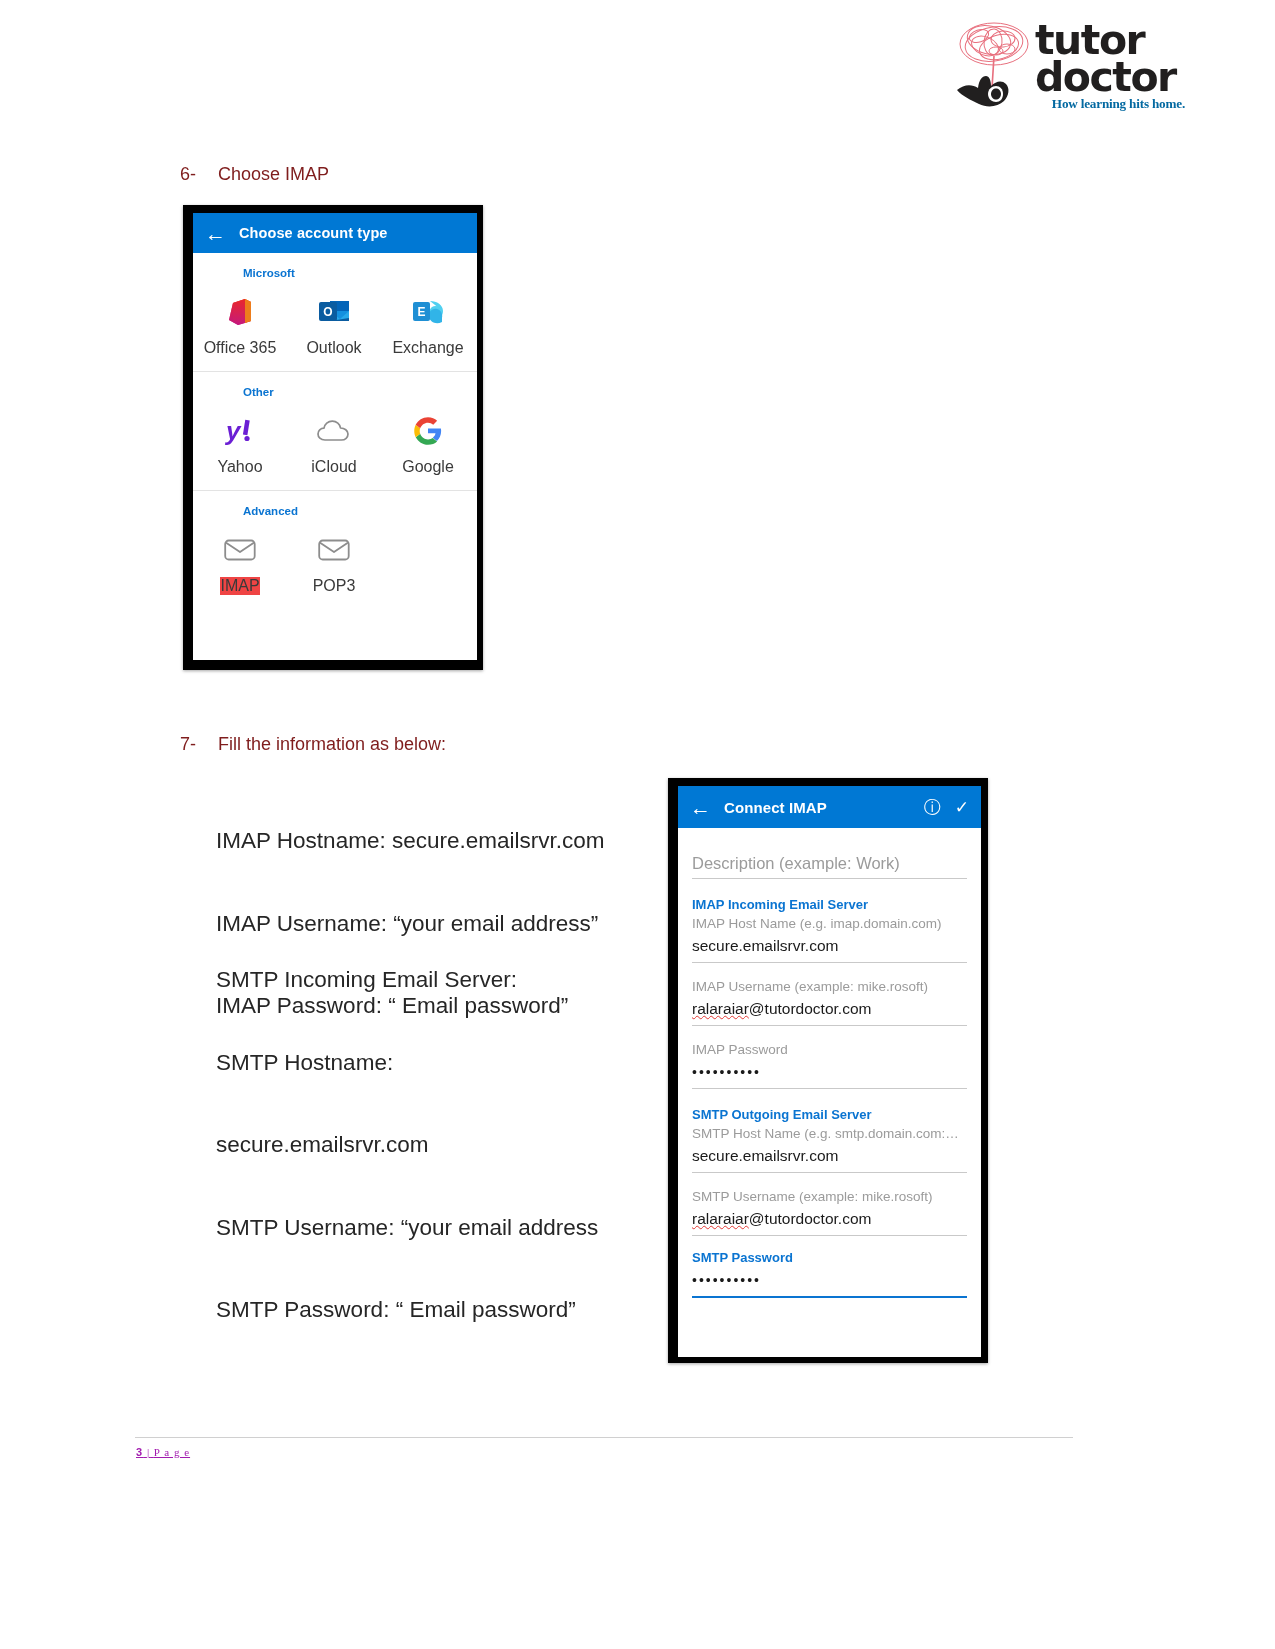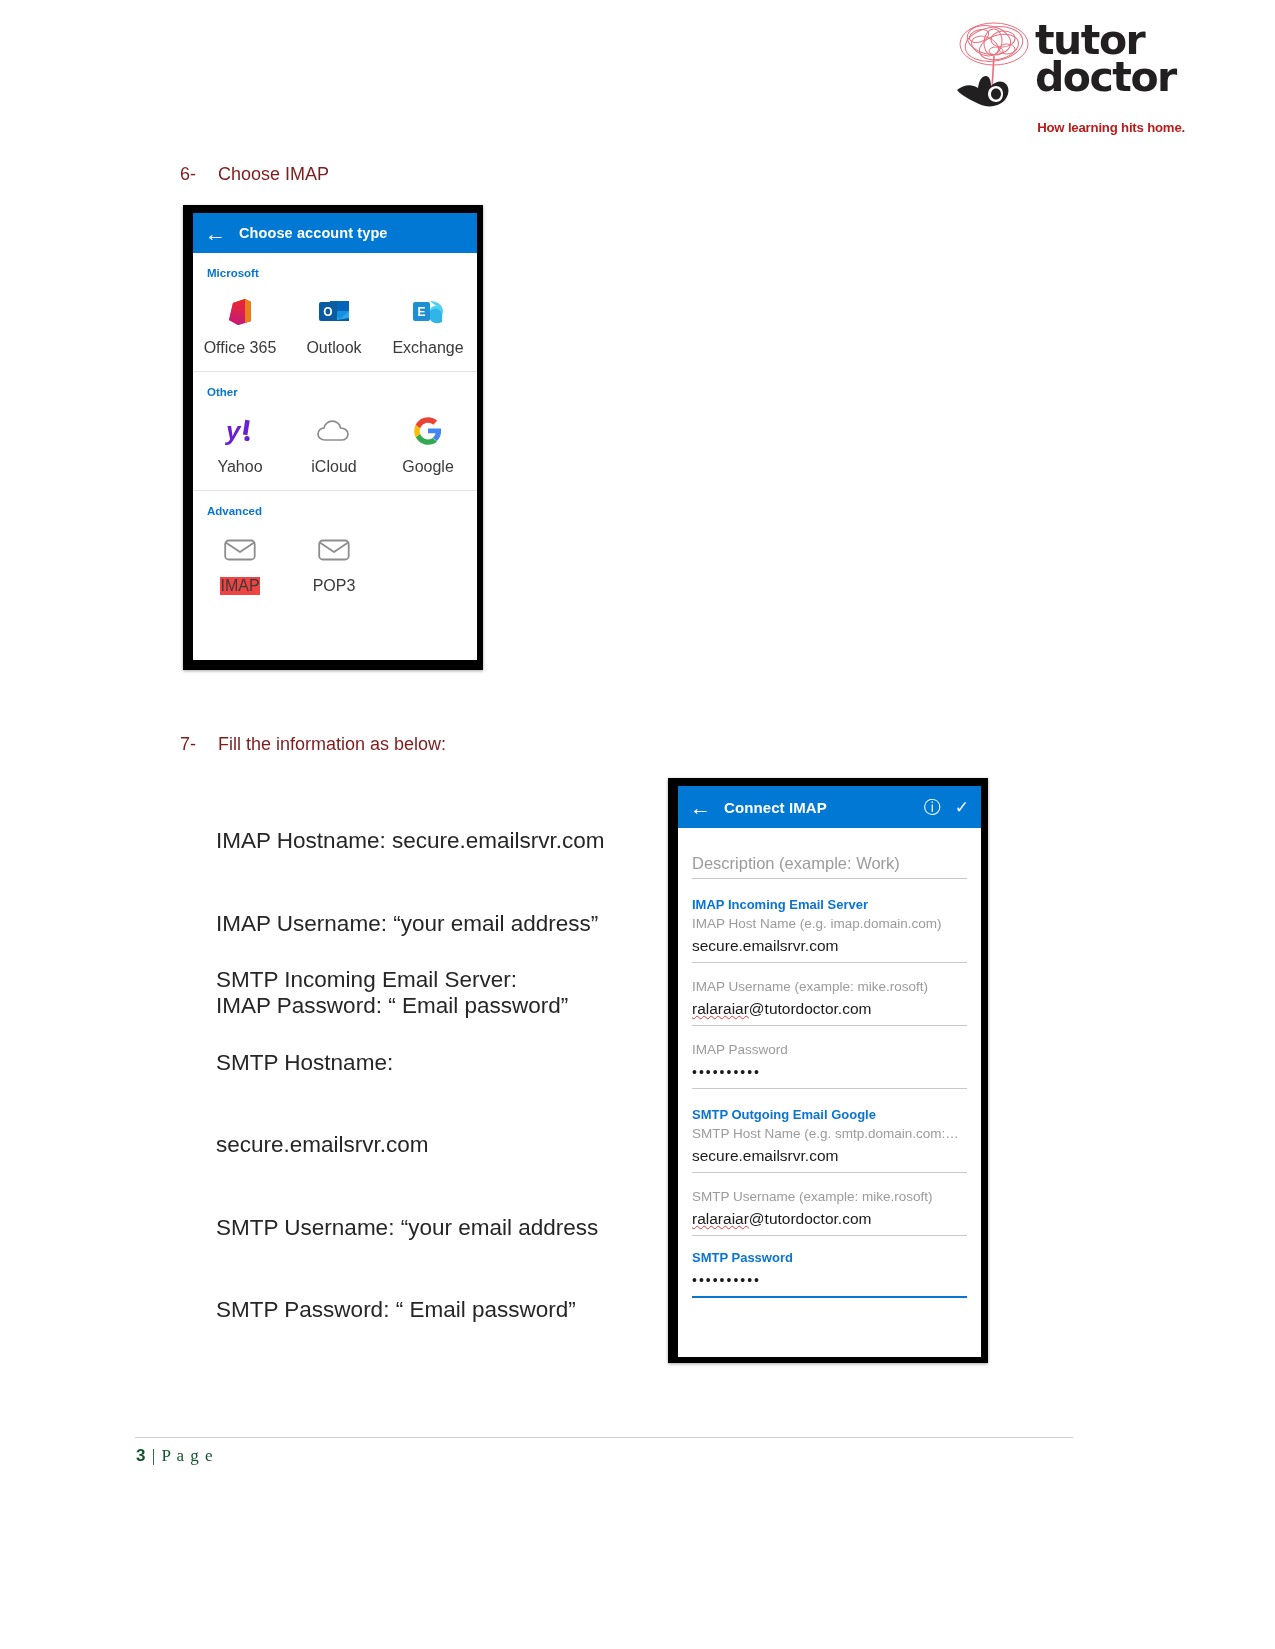--- a/index.html
+++ b/index.html
@@ -38,26 +38,26 @@
   }
   #logo .logo-line {
     font-family: "DejaVu Sans", sans-serif;
     font-weight: bold;
     font-size: 41px;
     line-height: 37px;
     letter-spacing: -1.5px;
     color: #211f1f;
   }
   #logo .logo-tag {
-    font-family: Liberation Sans, sans-serif;
+    font-family: Liberation Serif, serif;
     font-weight: bold;
     font-size: 13.2px;
     letter-spacing: -0.2px;
-    color: #b91c1c;
-    margin-top: 24px;
+    color: #0369a1;
+    margin-top: 0;
     text-align: right;
   }
 
   
   .step-heading {
     position: absolute;
     font-family: Liberation Sans, sans-serif;
     font-size: 18px;
     color: #7f1d1d;
     white-space: pre;
@@ -126,20 +126,21 @@
     font-size: 17px;
     margin-left: 14px;
     flex: none;
   }
 
   .sec-label {
     color: #0a74d1;
     font-size: 11.5px;
     font-weight: bold;
     padding: 14px 0 0 14px;
+    margin-left: 36px;
   }
   .tile-row {
     display: flex;
     padding: 16px 0 14px 0;
   }
   .tile {
     width: 94px;
     text-align: center;
   }
   .tile .glyph {
@@ -229,23 +230,24 @@
     top: 1437px;
     width: 938px;
     height: 1px;
     background: #d0d0d0;
   }
   #footer {
     position: absolute;
     left: 136px;
     top: 1446px;
     font-family: "Liberation Serif", serif;
-    font-size: 17px;
-    color: #14532d;
+    font-size: 11px;
+    color: #a21caf;
     letter-spacing: 1px;
+    text-decoration: underline;
   }
   #footer b { font-family: "Liberation Sans", sans-serif; }
 </style>
 </head>
 <body>
 
 <div id="logo">
   <svg class="logo-mark" viewBox="0 0 78 95">
     <g fill="none" stroke="#e8707e" stroke-width="1">
       <ellipse cx="39" cy="26" rx="34" ry="21"></ellipse>
@@ -450,21 +452,21 @@
         <div class="fld-val"><span class="sq">ralaraiar</span><span>@tutordoctor.com</span></div>
         <div class="underline"></div>
       </div>
 
       <div class="field">
         <div class="fld-hint">IMAP Password</div>
         <div class="fld-val dots">••••••••••</div>
         <div class="underline"></div>
       </div>
 
-      <div class="grp-head">SMTP Outgoing Email Google</div>
+      <div class="grp-head">SMTP Outgoing Email Server</div>
 
       <div class="field" style="padding-top:2px;">
         <div class="fld-hint">SMTP Host Name (e.g. smtp.domain.com:…</div>
         <div class="fld-val">secure.emailsrvr.com</div>
         <div class="underline"></div>
       </div>
 
       <div class="field">
         <div class="fld-hint">SMTP Username (example: mike.rosoft)</div>
         <div class="fld-val"><span class="sq">ralaraiar</span><span>@tutordoctor.com</span></div>

